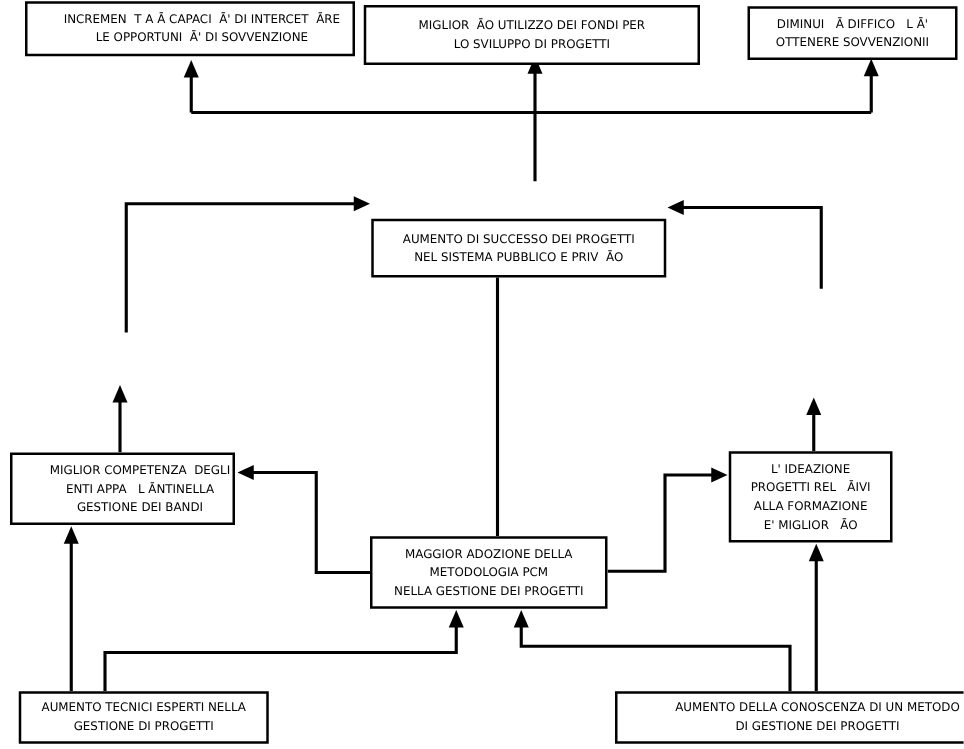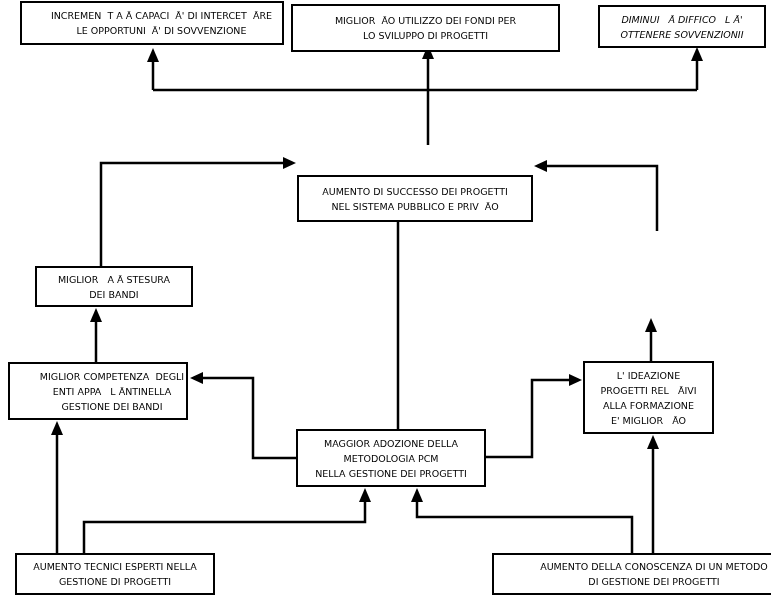--- a/index.html
+++ b/index.html
@@ -8,21 +8,21 @@
     font-family:"DejaVu Sans","Liberation Sans",sans-serif;overflow:hidden;
   }
   .node{
     position:absolute;box-sizing:border-box;border:2px solid #000;background:#fff;
     display:flex;align-items:center;justify-content:center;text-align:center;
     font-size:9.5px;line-height:15px;color:#000;white-space:pre;letter-spacing:0px;
     z-index:2;
   }
   .n-capacita    {left:20px;  top:1px;   width:264px;height:44px;padding-left:19px;}
   .n-utilizzo    {left:291px; top:4px;   width:269px;height:48px;}
-  .n-sovvenzioni {left:598px; top:5px;   width:168px;height:43px;font-style:italic;}
+  .n-sovvenzioni {left:598px; top:5px;   width:168px;height:43px;}
   .n-successo    {left:297px; top:145px; width:236px;height:47px;margin-top:30px;}
   .n-stesura     {left:35px;  top:266px; width:158px;height:41px;}
   .n-realizzazione{left:567px;top:231px; width:165px;height:87px;}
   .n-competenza  {left:8px;   top:362px; width:180px;height:58px;padding-left:28px;}
   .n-ideazione   {left:583px; top:361px; width:131px;height:73px;}
   .n-adozione    {left:296px; top:429px; width:190px;height:58px;}
   .n-tecnici     {left:15px;   top:553px; width:200px;height:42px;}
   .n-conoscenza  {left:492px; top:553px; width:324px;height:42px;text-align:center;}
   #arrows{position:absolute;left:0;top:0;z-index:1;}
   #arrows path{stroke:#000;stroke-width:2.5;fill:none;}
@@ -99,22 +99,20 @@
   </svg>
 
   <div class="node n-capacita">INCREMEN  T A Ā CAPACI  Ā' DI INTERCET  ĀRE
 LE OPPORTUNI  Ā' DI SOVVENZIONE</div>
   <div class="node n-utilizzo">MIGLIOR  ĀO UTILIZZO DEI FONDI PER
 LO SVILUPPO DI PROGETTI</div>
   <div class="node n-sovvenzioni">DIMINUI   Ā DIFFICO   L Ā'
 OTTENERE SOVVENZIONII</div>
   <div class="node n-successo">AUMENTO DI SUCCESSO DEI PROGETTI
 NEL SISTEMA PUBBLICO E PRIV  ĀO</div>
-  <div class="node n-stesura">MIGLIOR   A Ā STESURA
-DEI BANDI</div>
   <div class="node n-competenza">MIGLIOR COMPETENZA  DEGLI
 ENTI APPA   L ĀNTINELLA
 GESTIONE DEI BANDI</div>
   <div class="node n-ideazione">L' IDEAZIONE
 PROGETTI REL   ĀIVI
 ALLA FORMAZIONE
 E' MIGLIOR   ĀO</div>
   <div class="node n-adozione">MAGGIOR ADOZIONE DELLA
 METODOLOGIA PCM
 NELLA GESTIONE DEI PROGETTI</div>

